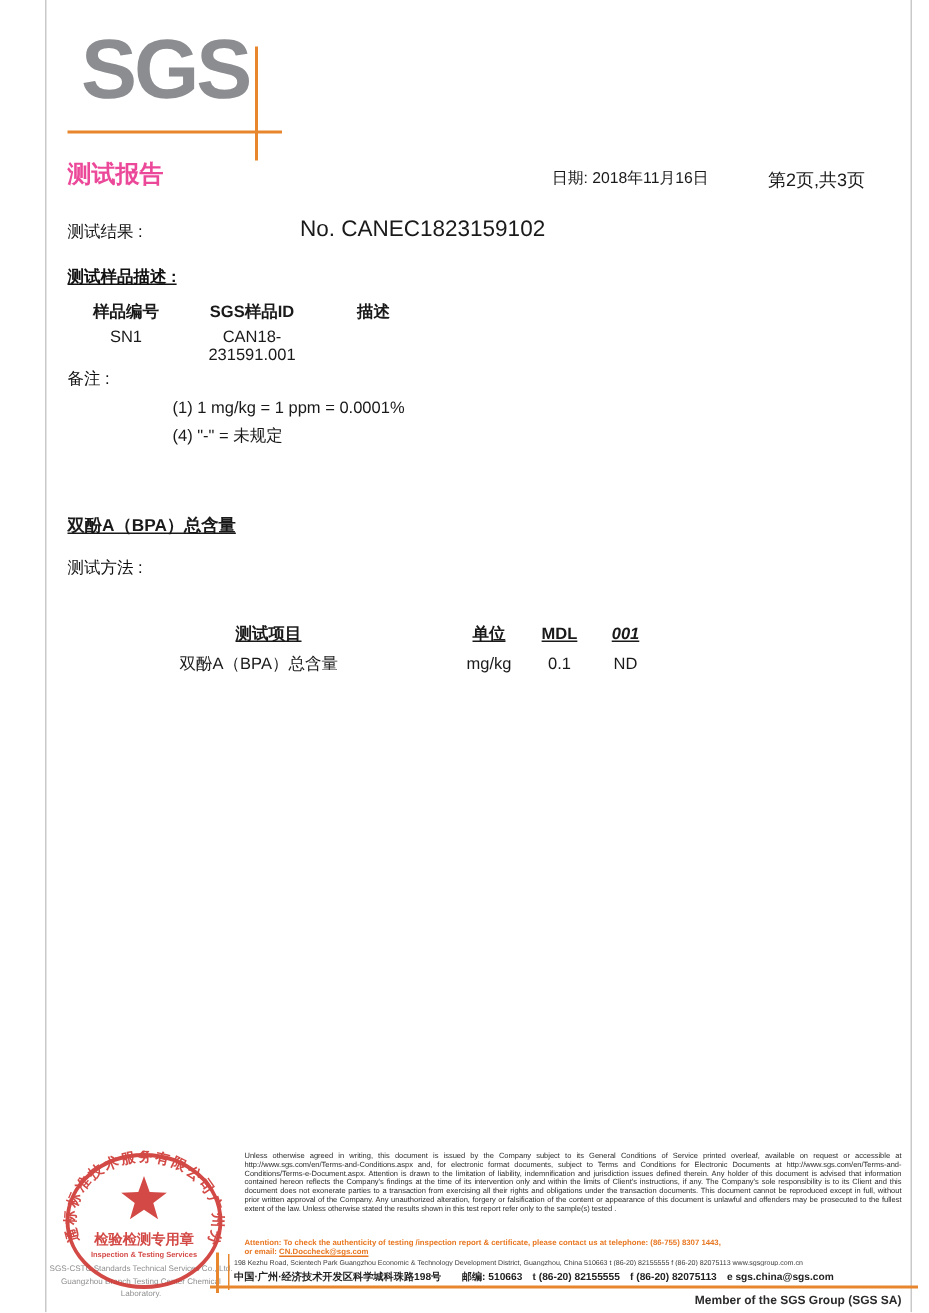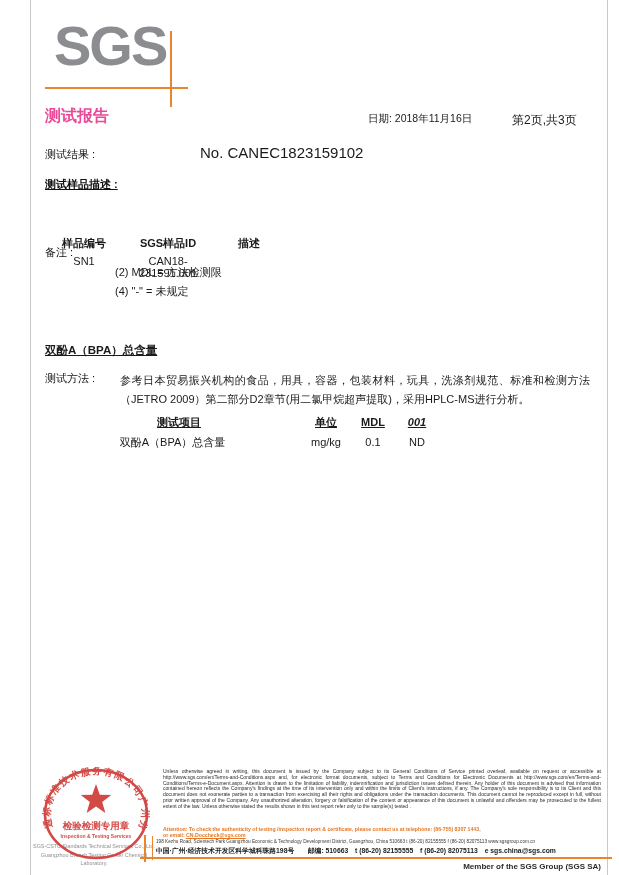--- a/index.html
+++ b/index.html
@@ -21,21 +21,21 @@
   .report-title { position:absolute; left:45px; top:106px; font-size:16px; font-weight:700; color:#ec4899; }
   .report-no   { position:absolute; left:200px; top:96px; font-size:15px;margin-top:48px; }
   .report-date { position:absolute; left:368px; top:112px; font-size:10.5px; }
   .report-page { position:absolute; left:512px; top:112px; font-size:12px; }
 
   .label-11 { font-size:11px; color:#111; }
   .results-label { position:absolute; left:45px; top:147px; }
   .sample-desc-label { position:absolute; left:45px; top:177px; font-weight:700; text-decoration:underline; }
 
   
-  .sample-table { position:absolute; left:45px; top:200px; width:420px; font-size:11px;margin-top:36px; }
+  .sample-table { position:absolute; left:45px; top:200px; width:420px; font-size:11px; }
   .sample-table .row { display:flex; margin-bottom:4px; }
   .sample-table .c1 { width:78px; text-align:center; }
   .sample-table .c2 { width:90px; text-align:center; }
   .sample-table .c3 { padding-left:25px; text-align:left; }
   .sample-table .hdr { font-weight:700; }
 
   .notes-label { position:absolute; left:45px; top:245px; }
   .notes { position:absolute; left:115px; top:263px; font-size:11px; line-height:19px; }
 
   .bpa-title { position:absolute; left:45px; top:343px; font-size:11.5px; font-weight:700; text-decoration:underline; }
@@ -101,27 +101,26 @@
       <div class="c3">描述</div>
     </div>
     <div class="row">
       <div class="c1">SN1</div>
       <div class="c2">CAN18-231591.001</div>
     </div>
   </div>
 
   <div class="notes-label label-11">备注 :</div>
   <div class="notes">
-    <div>(2) MDL = 方法检测限</div>
+    <div>(1) 1 mg/kg = 1 ppm = 0.0001%</div>
     <div>(4) "-" = 未规定</div>
   </div>
 
   <div class="bpa-title">双酚A（BPA）总含量</div>
   <div class="method-label label-11">测试方法 :</div>
-  <div class="method-text">参考日本贸易振兴机构的食品，用具，容器，包装材料，玩具，洗涤剂规范、标准和检测方法（JETRO 2009）第二部分D2章节(用二氯甲烷超声提取)，采用HPLC-MS进行分析。</div>
 
   <div class="result-table">
     <div class="row hdr">
       <div class="cl"><span>测试项目</span></div>
       <div class="cu"><span>单位</span></div>
       <div class="cm"><span>MDL</span></div>
       <div class="cr"><span>001</span></div>
     </div>
     <div class="row">
       <div class="cl">双酚A（BPA）总含量</div>

